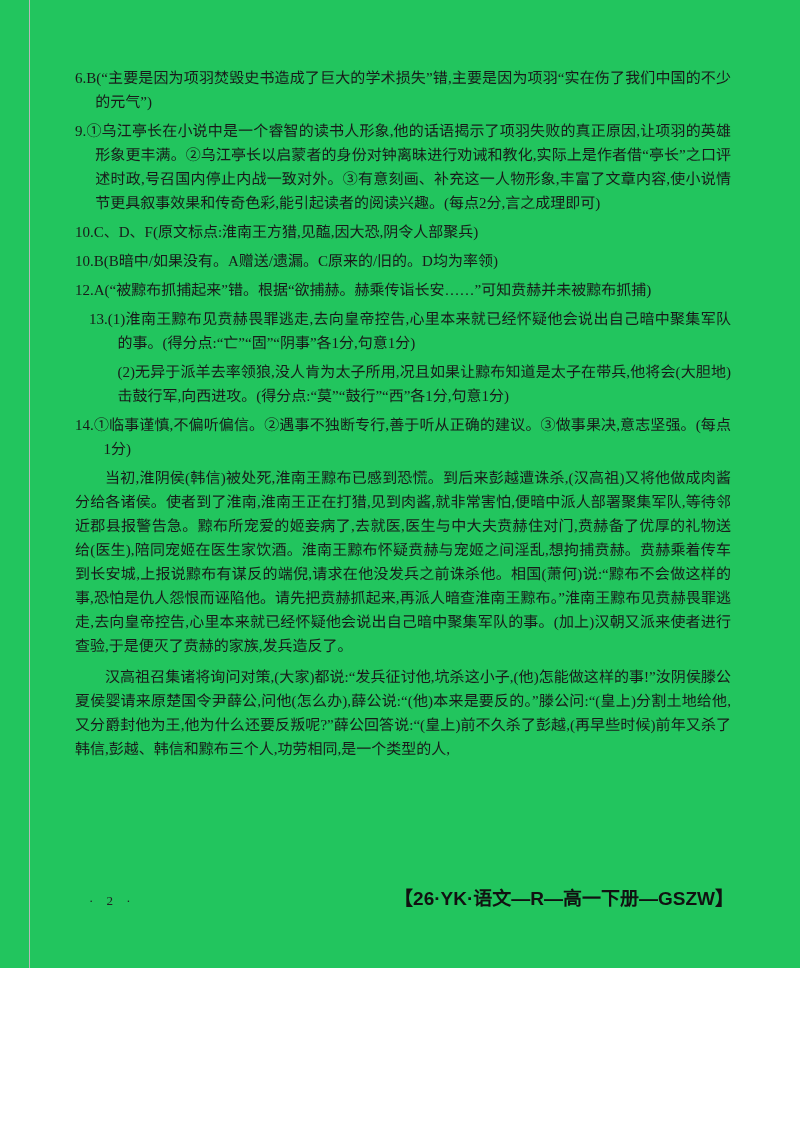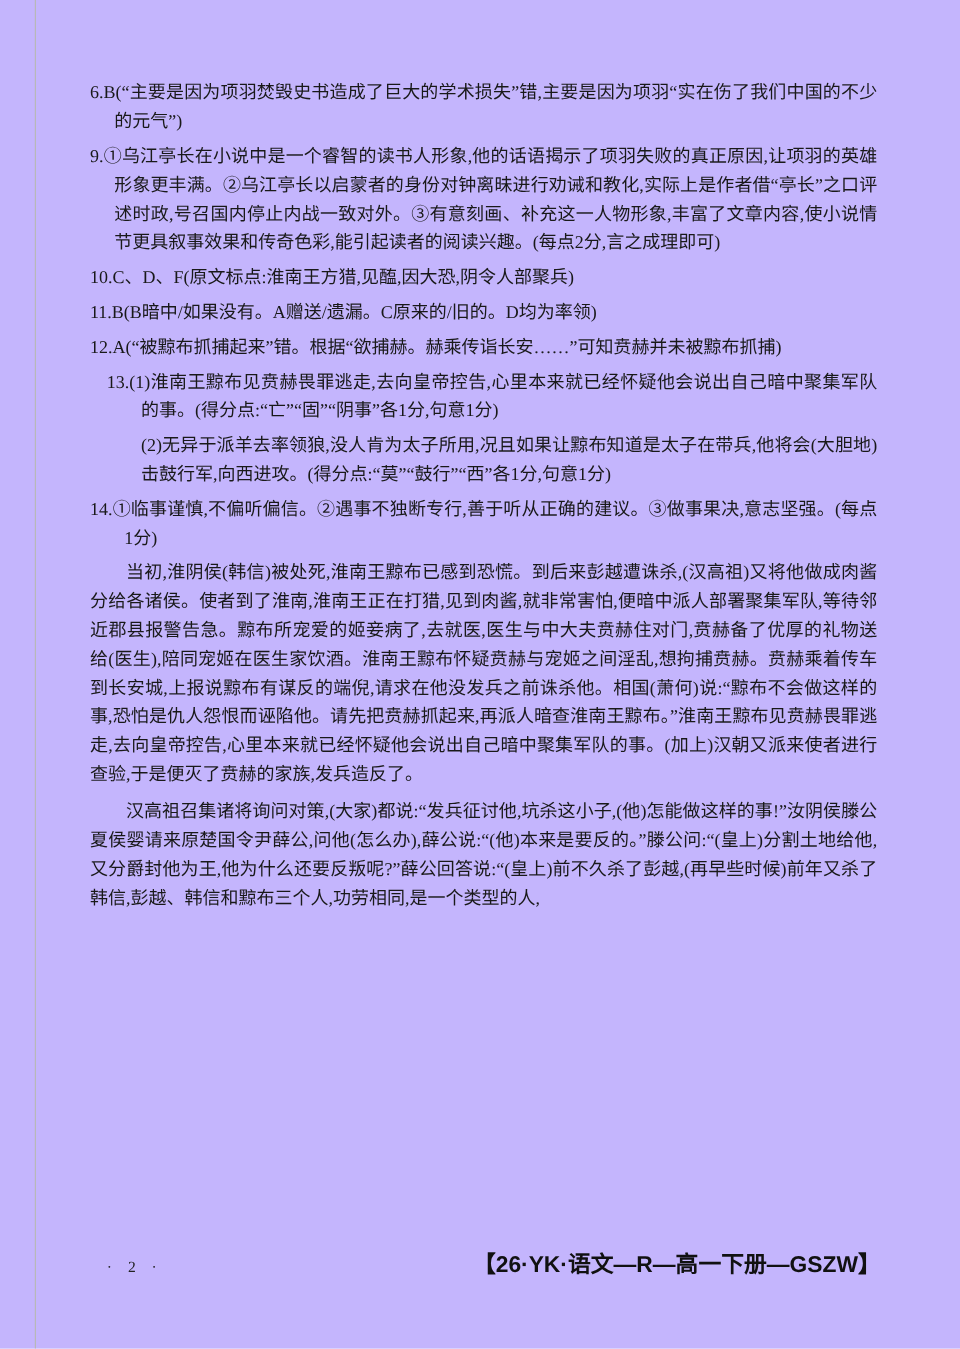--- a/index.html
+++ b/index.html
@@ -2,22 +2,22 @@
 <html lang="zh-CN"><head>
 <meta charset="utf-8">
 <style>
   * { margin: 0; padding: 0; box-sizing: border-box; }
   html, body { background: #ffffff; }
   body { font-family: "Liberation Serif", "DejaVu Serif", serif; }
 
   .page {
     position: relative;
     width: 800px;
-    height: 1124px;
-    background: #c4b5fd;
+    height: 968px;
+    background: #22c55e;
     color: #191919;
     overflow: hidden;
   }
 
   .scan-line {
     position: absolute;
     left: 29px;
     top: 0;
     width: 1px;
     height: 100%;
@@ -71,21 +71,21 @@
 </head>
 <body>
 
 <div class="page">
   <div class="scan-line"></div>
 
   <main class="content">
     <p class="item hang1">6.B(“主要是因为项羽焚毁史书造成了巨大的学术损失”错,主要是因为项羽“实在伤了我们中国的不少的元气”)</p>
     <p class="item hang1">9.①乌江亭长在小说中是一个睿智的读书人形象,他的话语揭示了项羽失败的真正原因,让项羽的英雄形象更丰满。②乌江亭长以启蒙者的身份对钟离昧进行劝诫和教化,实际上是作者借“亭长”之口评述时政,号召国内停止内战一致对外。③有意刻画、补充这一人物形象,丰富了文章内容,使小说情节更具叙事效果和传奇色彩,能引起读者的阅读兴趣。(每点2分,言之成理即可)</p>
     <p class="item hang2">10.C、D、F(原文标点:淮南王方猎,见醢,因大恐,阴令人部聚兵)</p>
-    <p class="item hang2">11.B(B暗中/如果没有。A赠送/遗漏。C原来的/旧的。D均为率领)</p>
+    <p class="item hang2">10.B(B暗中/如果没有。A赠送/遗漏。C原来的/旧的。D均为率领)</p>
     <p class="item hang2">12.A(“被黥布抓捕起来”错。根据“欲捕赫。赫乘传诣长安……”可知贲赫并未被黥布抓捕)</p>
 
     <div class="item13">
       <p class="part-1">13.(1)淮南王黥布见贲赫畏罪逃走,去向皇帝控告,心里本来就已经怀疑他会说出自己暗中聚集军队的事。(得分点:“亡”“固”“阴事”各1分,句意1分)</p>
       <p class="part-2">(2)无异于派羊去率领狼,没人肯为太子所用,况且如果让黥布知道是太子在带兵,他将会(大胆地)击鼓行军,向西进攻。(得分点:“莫”“鼓行”“西”各1分,句意1分)</p>
     </div>
 
     <p class="item hang2">14.①临事谨慎,不偏听偏信。②遇事不独断专行,善于听从正确的建议。③做事果决,意志坚强。(每点1分)</p>
 
     <p class="para">当初,淮阴侯(韩信)被处死,淮南王黥布已感到恐慌。到后来彭越遭诛杀,(汉高祖)又将他做成肉酱分给各诸侯。使者到了淮南,淮南王正在打猎,见到肉酱,就非常害怕,便暗中派人部署聚集军队,等待邻近郡县报警告急。黥布所宠爱的姬妾病了,去就医,医生与中大夫贲赫住对门,贲赫备了优厚的礼物送给(医生),陪同宠姬在医生家饮酒。淮南王黥布怀疑贲赫与宠姬之间淫乱,想拘捕贲赫。贲赫乘着传车到长安城,上报说黥布有谋反的端倪,请求在他没发兵之前诛杀他。相国(萧何)说:“黥布不会做这样的事,恐怕是仇人怨恨而诬陷他。请先把贲赫抓起来,再派人暗查淮南王黥布。”淮南王黥布见贲赫畏罪逃走,去向皇帝控告,心里本来就已经怀疑他会说出自己暗中聚集军队的事。(加上)汉朝又派来使者进行查验,于是便灭了贲赫的家族,发兵造反了。</p>

